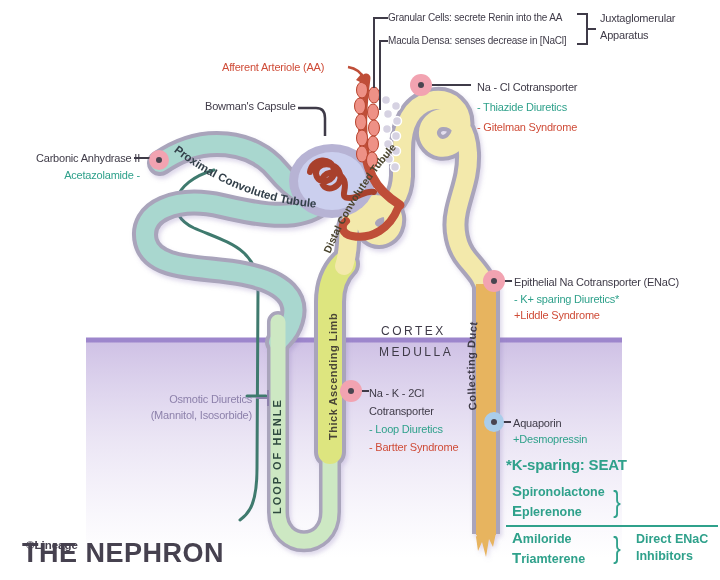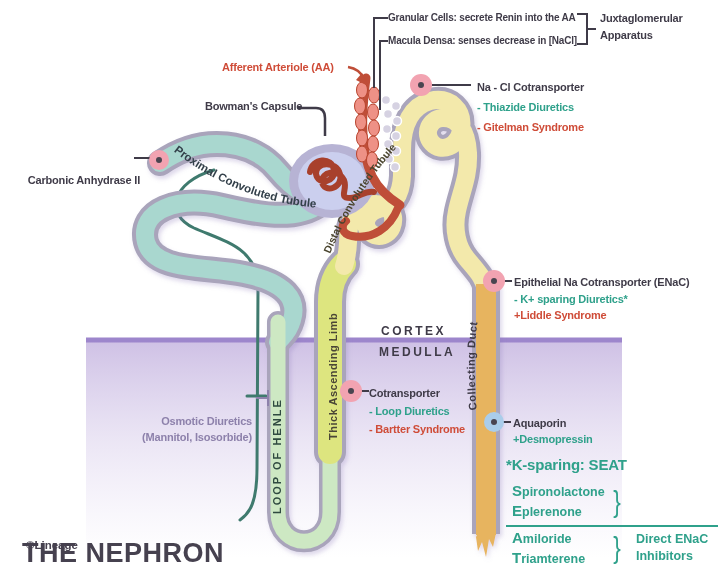--- a/index.html
+++ b/index.html
@@ -1,25 +1,25 @@
 <!DOCTYPE html>
 <html><head>
 <meta charset="utf-8">
 <style>
   html,body{margin:0;padding:0;background:#fff;}
   .canvas{position:relative;width:720px;height:580px;background:#fff;overflow:hidden;
           font-family:"Liberation Sans",sans-serif;}
   svg.diagram{position:absolute;left:0;top:0;}
-  .lbl{position:absolute;font-weight:bold;font-size:11px;letter-spacing:-0.2px;
+  .lbl{position:absolute;font-weight:normal;font-size:11px;letter-spacing:-0.2px;
        color:#3f3b48;white-space:nowrap;line-height:1.2;}
   .sm{font-size:10px;}
   .teal{color:#2fa18b;}
   .red{color:#cf4c38;}
   .purple{color:#8d81ab;}
-  .rt{text-align:right;margin-top:22px;}
+  .rt{text-align:right;}
   .cortex-lbl{letter-spacing:2.5px;font-size:12px;}
   .page-title{position:absolute;left:22px;top:506px;font-size:27px;font-weight:900;
               letter-spacing:0.5px;color:#46414f;margin-top:32px;}
   .credit{position:absolute;left:26px;top:539px;font-size:11.5px;font-weight:bold;color:#46414f;}
   
   .seat{position:absolute;left:506px;top:456px;width:212px;color:#2fa18b;}
   .seat-title{font-size:15px;font-weight:900;letter-spacing:-0.2px;margin-bottom:7px;}
   .seat-group{display:grid;grid-template-columns:98px 26px auto;align-items:center;
               font-size:12.5px;font-weight:bold;padding:1px 0 3px 6px;}
   .seat-group.divided{border-top:2px solid #2fa18b;}
@@ -150,35 +150,37 @@
   <div class="lbl sm" style="left:388px;top:12px;">Granular Cells: secrete Renin into the AA</div>
   <div class="lbl sm" style="left:388px;top:35px;">Macula Densa: senses decrease in [NaCl]</div>
   <div class="lbl" style="left:600px;top:12px;">Juxtaglomerular</div>
   <div class="lbl" style="left:600px;top:29px;">Apparatus</div>
 
   <div class="lbl red" style="left:222px;top:61px;">Afferent Arteriole (AA)</div>
   <div class="lbl" style="left:205px;top:100px;">Bowman's Capsule</div>
 
   <div class="lbl rt" style="left:0px;top:150px;width:140px;line-height:17px;">
     <div>Carbonic Anhydrase II</div>
+    <div class="teal">Acetazolamide -</div>
   </div>
 
   <div class="lbl" style="left:477px;top:77px;line-height:20px;">
     <div>Na - Cl Cotransporter</div>
     <div class="teal">- Thiazide Diuretics</div>
     <div class="red">- Gitelman Syndrome</div>
   </div>
 
   <div class="lbl" style="left:514px;top:274px;line-height:16.5px;">
     <div>Epithelial Na Cotransporter (ENaC)</div>
     <div class="teal">- K+ sparing Diuretics*</div>
     <div class="red">+Liddle Syndrome</div>
   </div>
 
   <div class="lbl" style="left:369px;top:384px;line-height:18px;">
+    <div>Na - K - 2Cl</div>
     <div>Cotransporter</div>
     <div class="teal">- Loop Diuretics</div>
     <div class="red">- Bartter Syndrome</div>
   </div>
 
   <div class="lbl purple rt" style="left:60px;top:391px;width:192px;line-height:16px;">
     <div>Osmotic Diuretics</div>
     <div>(Mannitol, Isosorbide)</div>
   </div>
 

